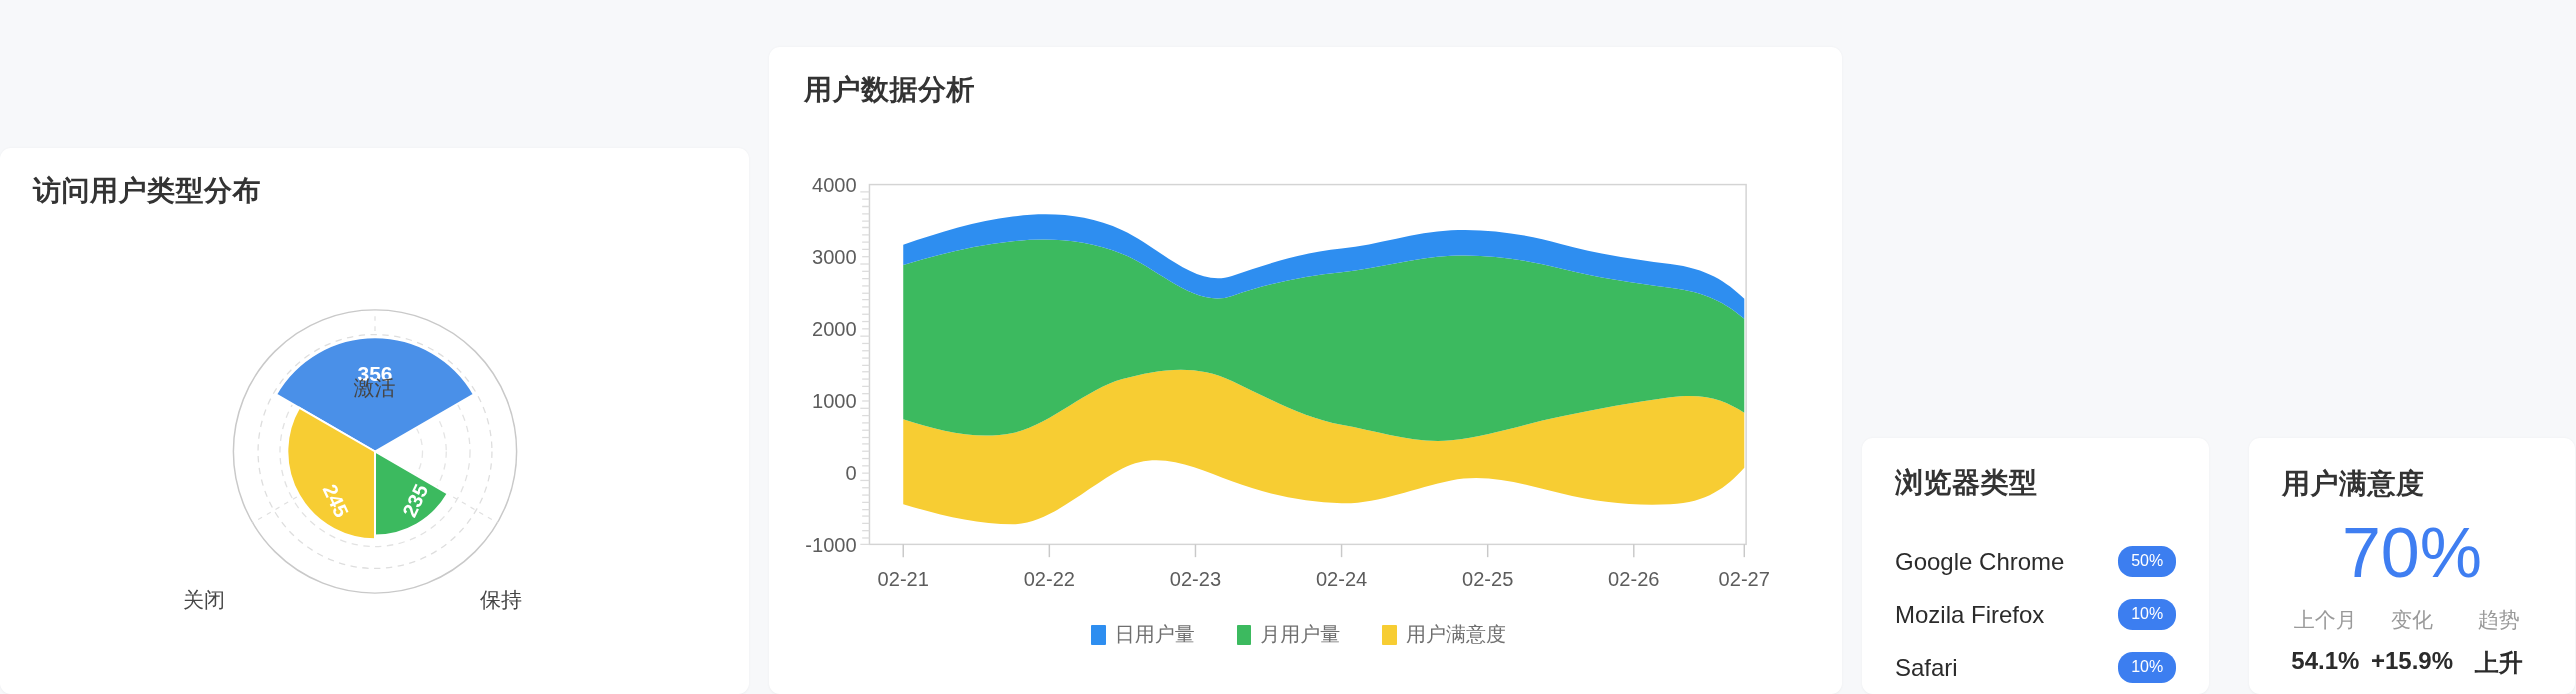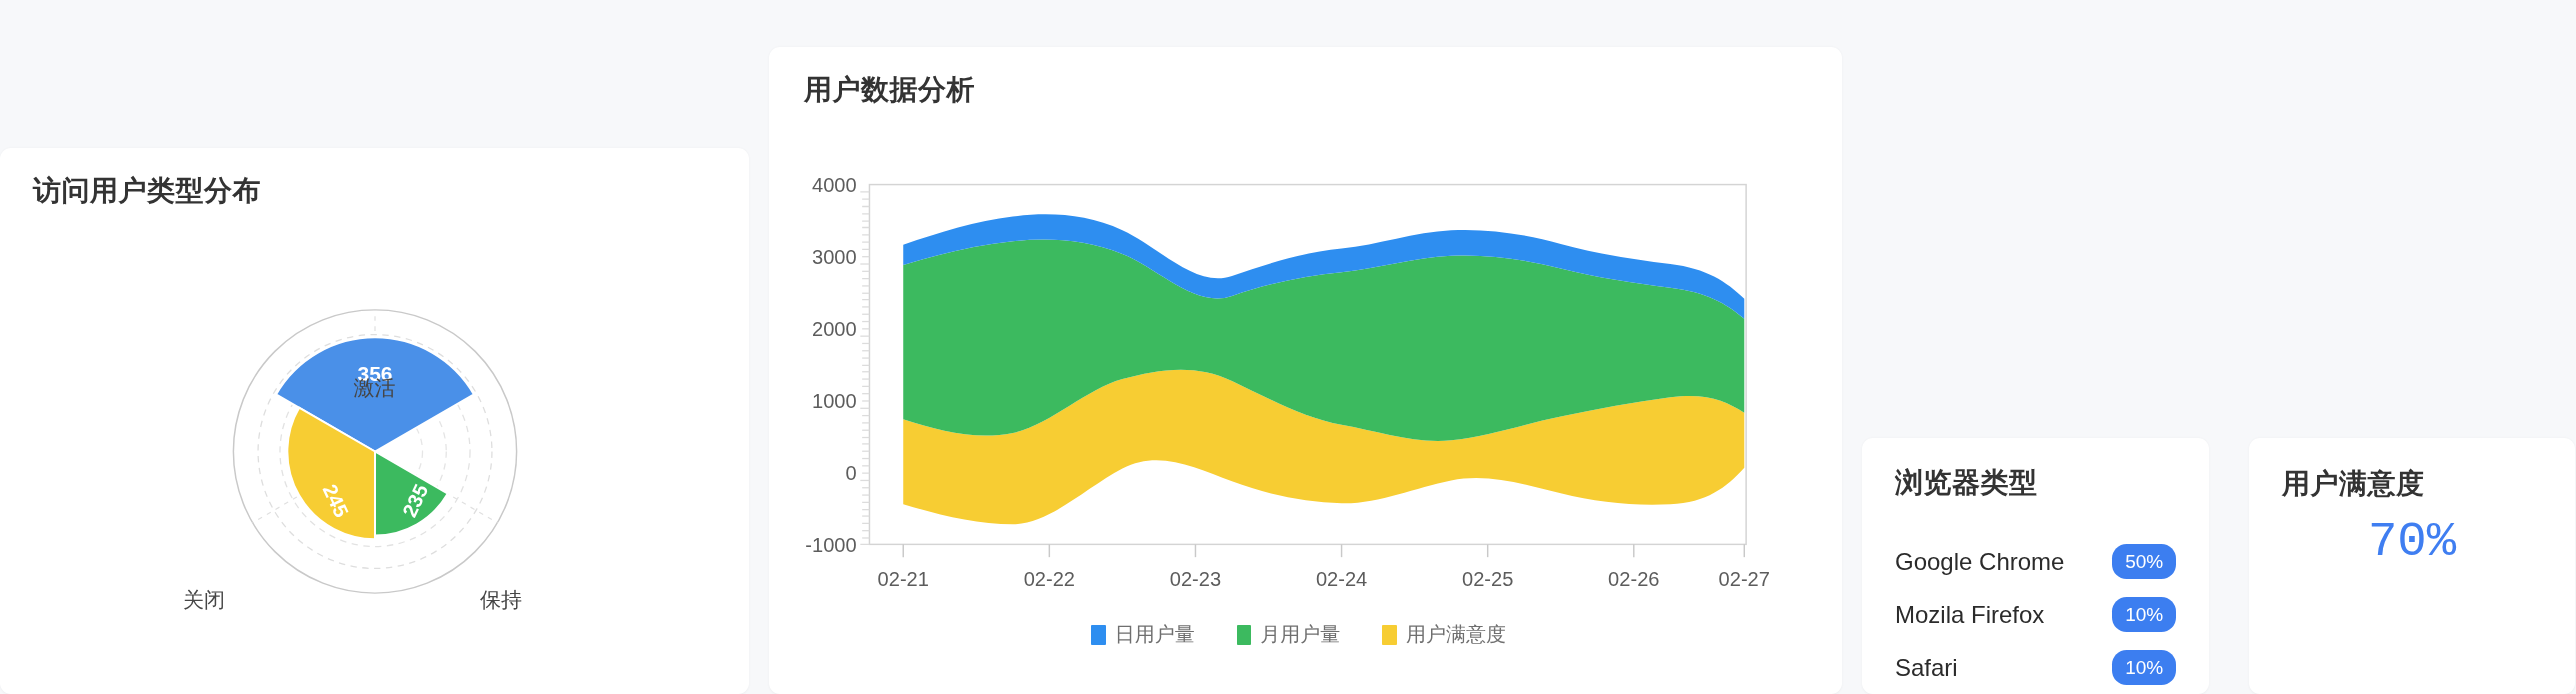--- a/index.html
+++ b/index.html
@@ -94,39 +94,38 @@
   .browser-card .card-title { margin-bottom: 33px; }
   .b-list { display: flex; flex-direction: column; }
   .b-row {
     display: flex; align-items: center; justify-content: space-between;
     height: 53px;
   }
   .b-name { font-size: 24px; color: #2b2b2b; }
   .b-badge {
     background: #3c7ef0;
     color: #ffffff;
-    font-size: 19px;
+    font-size: 16px;
     line-height: 1;
     padding: 7.3px 12.8px 8.2px;
     border-radius: 14.6px;
     min-width: 55px;
     text-align: center;
   }
 
   
   .sat-card { flex: 1 1 auto; padding: 27px 33px 0 33px; }
   .sat-card .card-title { margin-bottom: 9px; }
   .sat-big {
     text-align: center;
-    font-size: 49px;
+    font-size: 70px;
     font-weight: normal;
     color: #3f7ef1;
     line-height: 1.08;
     margin-top: 12.8px;
-    font-family: Liberation Mono, monospace;
   }
   .sat-grid {
     display: flex;
     margin-top: 14.6px;
   }
   .sat-cell { flex: 1 1 0; text-align: center; }
   .sat-label { font-size: 21px; color: #9a9a9a; margin-bottom: 12.8px; }
   .sat-value { font-size: 24px; color: #2b2b2b; font-weight: bold; }
 </style>
 </head>
@@ -316,17 +315,31 @@
         <div class="b-row">
           <span class="b-name">Safari</span>
           <span class="b-badge">10%</span>
         </div>
       </div>
     </section>
 
     <section class="card sat-card">
       <h2 class="card-title">用户满意度</h2>
       <div class="sat-big">70%</div>
+      <div class="sat-grid">
+        <div class="sat-cell">
+          <div class="sat-label">上个月</div>
+          <div class="sat-value">54.1%</div>
+        </div>
+        <div class="sat-cell">
+          <div class="sat-label">变化</div>
+          <div class="sat-value">+15.9%</div>
+        </div>
+        <div class="sat-cell">
+          <div class="sat-label">趋势</div>
+          <div class="sat-value">上升</div>
+        </div>
+      </div>
     </section>
 
   </div>
 </div>
 
 
 </body></html>

